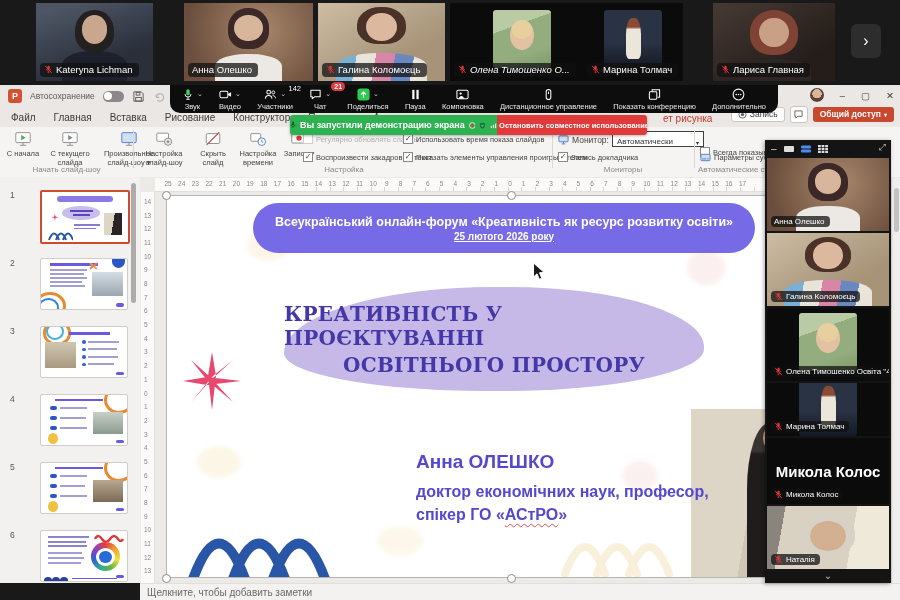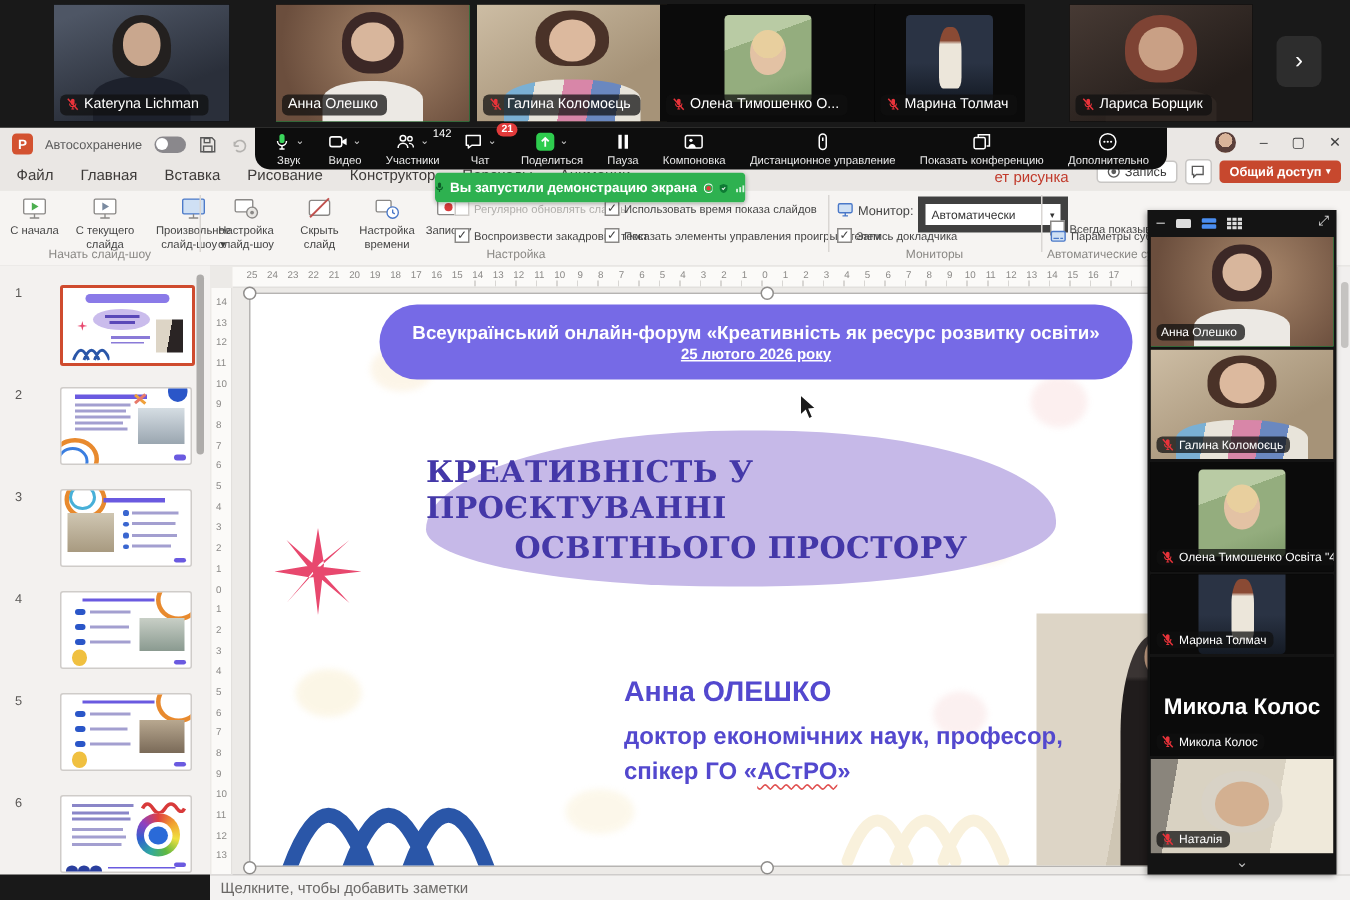--- a/index.html
+++ b/index.html
@@ -78,21 +78,21 @@
   .ribbon{position:absolute;left:0;top:127px;width:900px;height:50px;background:#f6f4f2;border-bottom:1px solid #d4d1ce;font-size:7.5px;color:#444;}
   .rb-btn{position:absolute;top:3px;height:42px;display:flex;flex-direction:column;align-items:center;text-align:center;line-height:1.15;cursor:pointer;gap:2px;}
   .rb-btn svg{flex:0 0 auto;}
   .grp-label{position:absolute;top:38px;font-size:8px;color:#8a8885;text-align:center;}
   .rb-div{position:absolute;top:3px;width:1px;height:38px;background:#d9d6d3;}
   .cbx-row{position:absolute;display:flex;align-items:center;gap:3px;white-space:nowrap;cursor:pointer;}
   .cbx{width:8px;height:8px;border:1px solid #8a8886;background:#fff;font-size:8px;line-height:8px;color:#444;text-align:center;flex:0 0 auto;}
   .cbx.on::after{content:'✓';}
   .cbx-row.dis{color:#b0aeab;}
   .cbx-row.dis .cbx{border-color:#cfccc9;}
-  .dropdown{position:absolute;left:612px;top:4px;width:82px;height:14px;background:#fff;border:5px solid #404040;font-size:8px;color:#333;display:flex;align-items:center;justify-content:space-between;padding:0 4px;cursor:pointer;}
+  .dropdown{position:absolute;left:612px;top:4px;width:82px;height:14px;background:#fff;border:1px solid #404040;font-size:8px;color:#333;display:flex;align-items:flex-end;justify-content:space-between;padding:0 4px;cursor:pointer;}
   
   .thumb-panel{position:absolute;left:0;top:177px;width:140px;height:406px;background:#f3f1ef;border-right:1px solid #dbd8d5;}
   .th-num{position:absolute;left:10px;font-size:8.5px;color:#5a5856;}
   .thumb{position:absolute;left:40px;width:86px;height:50px;background:#fff;border:1px solid #cfccc9;border-radius:2px;overflow:hidden;cursor:pointer;}
   .thumb.sel{border:2px solid #cf4b2e;}
   .th-scroll{position:absolute;left:131px;top:6px;width:5px;height:120px;background:#aeacaa;border-radius:3px;}
   
   .workspace{position:absolute;left:140px;top:177px;width:760px;height:406px;background:#eceae7;}
   .ruler-h{position:absolute;left:155px;top:178px;width:736px;height:13px;background:#fbfaf8;border-bottom:1px solid #e2e0dd;background-image:repeating-linear-gradient(to right,#d8d6d3 0 1px,transparent 1px 13.68px);background-position:161px 9px;background-size:100% 4px;background-repeat:no-repeat;}
   .ruler-h span{position:absolute;top:2px;transform:translateX(-50%);font-size:6.5px;color:#8a8886;}
@@ -535,20 +535,24 @@
       <svg width="9" height="9" viewBox="0 0 10 10">
           <path d="M5 .8 8.8 2v3.4C8.8 7.6 7 9 5 9.6 3 9 1.2 7.6 1.2 5.4V2z" fill="#0e7a34"></path>
           <path d="M3.4 5l1.2 1.2 2-2.2" stroke="#fff" fill="none"></path>
         </svg>
       <svg width="9" height="9" viewBox="0 0 9 9">
           <rect x="1" y="5" width="1.6" height="3" fill="#d8f5e0"></rect>
           <rect x="3.8" y="3.5" width="1.6" height="4.5" fill="#d8f5e0"></rect>
           <rect x="6.6" y="2" width="1.6" height="6" fill="#d8f5e0"></rect>
         </svg>
     </div>
+    <div class="sb-red">
+      <span class="stop-sq"></span>
+      <b>Остановить совместное использование</b>
+    </div>
   </div>
 
   <div class="rpanel">
     <div class="rp-head">
       <span style="color:#ddd;font-size:10px;line-height:8px">–</span>
       <svg width="10" height="8">
           <rect x="0" y="1" width="10" height="6" rx="1" fill="#ddd"></rect>
         </svg>
       <svg width="10" height="8">
           <rect x="0" y="0.5" width="10" height="3" rx="1" fill="#4a8df0"></rect>
@@ -691,21 +695,21 @@
         <div class="nametag">
           <svg class="micoff" viewBox="0 0 12 12">
             <path d="M6 1.1c-.9 0-1.6.7-1.6 1.6v2.5c0 .9.7 1.6 1.6 1.6s1.6-.7 1.6-1.6V2.7C7.6 1.8 6.9 1.1 6 1.1z" fill="#e8333a"></path>
             <path d="M3.2 5.3c0 1.6 1.2 2.8 2.8 2.8s2.8-1.2 2.8-2.8" stroke="#e8333a" fill="none" stroke-width="1"></path>
             <path d="M6 8.3v1.6M4.7 10.2h2.6" stroke="#e8333a" stroke-width=".9"></path>
             <path d="M1.6 1.2l8.8 9.6" stroke="#e8333a" stroke-width="1.3"></path>
           </svg>
           <span>Галина Коломоєць</span>
         </div>
       </div>
-      <div class="vtile" style="left: 440px; width: 144px;">
+      <div class="vtile" style="left: 450px; width: 144px; font-style: italic;">
         <div class="art art-olena">
           <div class="photo"></div>
         </div>
         <div class="nametag">
           <svg class="micoff" viewBox="0 0 12 12">
             <path d="M6 1.1c-.9 0-1.6.7-1.6 1.6v2.5c0 .9.7 1.6 1.6 1.6s1.6-.7 1.6-1.6V2.7C7.6 1.8 6.9 1.1 6 1.1z" fill="#e8333a"></path>
             <path d="M3.2 5.3c0 1.6 1.2 2.8 2.8 2.8s2.8-1.2 2.8-2.8" stroke="#e8333a" fill="none" stroke-width="1"></path>
             <path d="M6 8.3v1.6M4.7 10.2h2.6" stroke="#e8333a" stroke-width=".9"></path>
             <path d="M1.6 1.2l8.8 9.6" stroke="#e8333a" stroke-width="1.3"></path>
           </svg>
@@ -732,21 +736,21 @@
           <div class="face"></div>
           <div class="body"></div>
         </div>
         <div class="nametag">
           <svg class="micoff" viewBox="0 0 12 12">
             <path d="M6 1.1c-.9 0-1.6.7-1.6 1.6v2.5c0 .9.7 1.6 1.6 1.6s1.6-.7 1.6-1.6V2.7C7.6 1.8 6.9 1.1 6 1.1z" fill="#e8333a"></path>
             <path d="M3.2 5.3c0 1.6 1.2 2.8 2.8 2.8s2.8-1.2 2.8-2.8" stroke="#e8333a" fill="none" stroke-width="1"></path>
             <path d="M6 8.3v1.6M4.7 10.2h2.6" stroke="#e8333a" stroke-width=".9"></path>
             <path d="M1.6 1.2l8.8 9.6" stroke="#e8333a" stroke-width="1.3"></path>
           </svg>
-          <span>Лариса  Борщик</span>
+          <span>Лариса  Главная</span>
         </div>
       </div>
     </div>
   <div class="zoom-toolbar">
       <div class="zt-item">
         <div class="zt-ico">
           <svg viewBox="0 0 14 14" width="12" height="13">
             <rect x="5" y="1" width="4" height="7" rx="2" fill="#3bd65c"></rect>
             <path d="M3.5 6.5a3.5 3.5 0 0 0 7 0" fill="none" stroke="#fff" stroke-width="1.1"></path>
             <path d="M7 10v2M5 12.6h4" stroke="#fff" stroke-width="1.1"></path>

